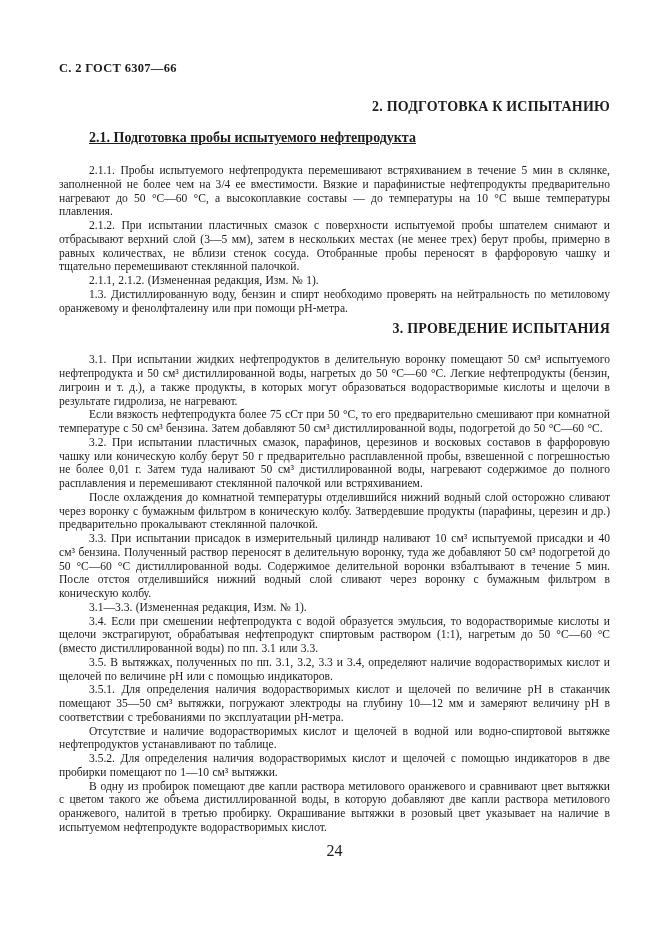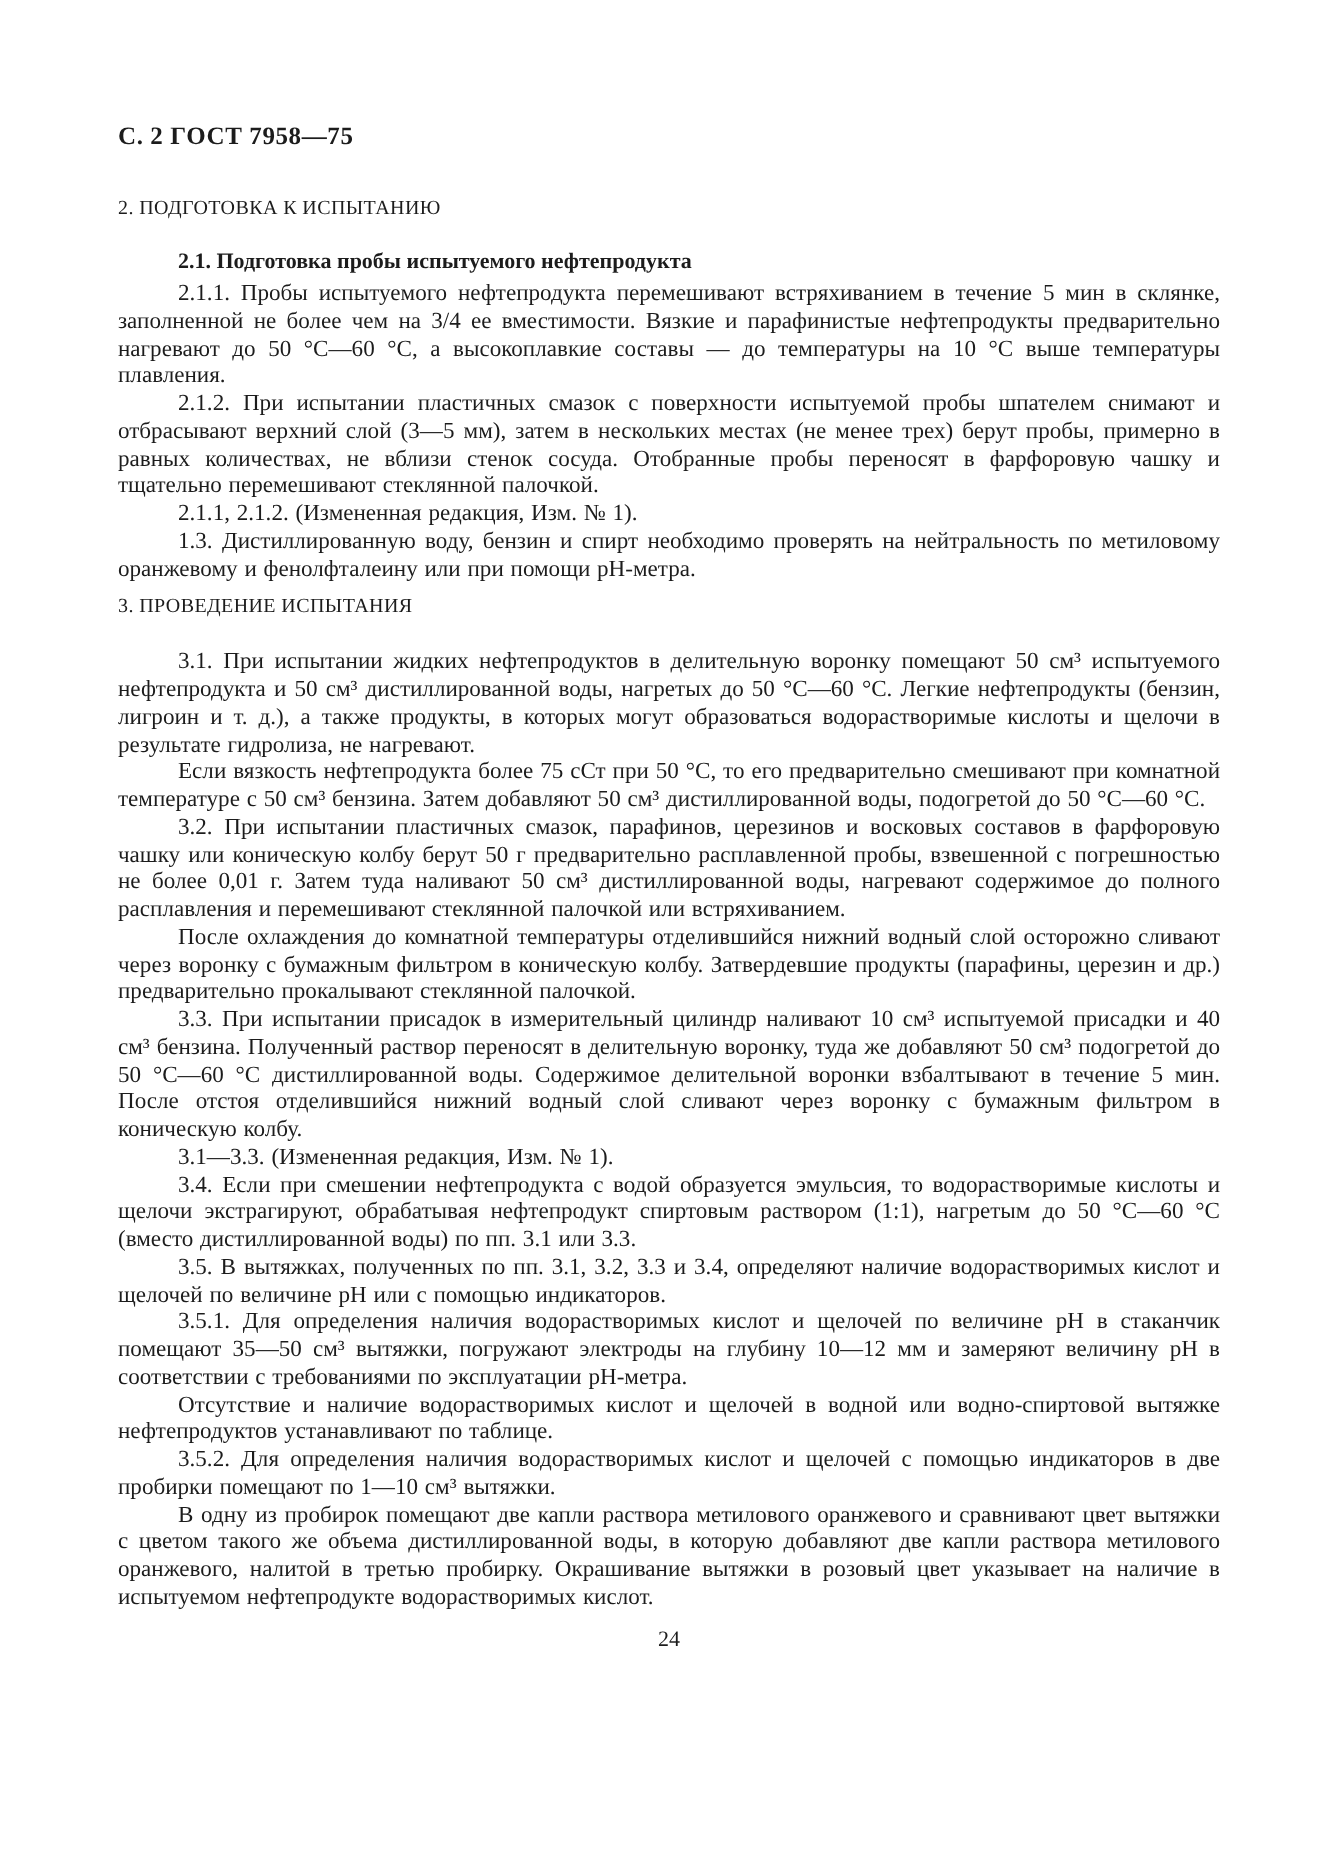--- a/index.html
+++ b/index.html
@@ -22,59 +22,60 @@
     padding: 61px 51px 0 59px;
     background: #ffffff;
   }
   .doc-header {
     font-weight: bold;
     font-size: 12.5px;
     letter-spacing: 0.3px;
     margin: 0 0 23px 0;
   }
   .section-heading {
-    text-align: left;
-    font-weight: normal;
-    font-size: 10px;
+    text-align: right;
+    font-weight: bold;
+    font-size: 14px;
     letter-spacing: 0.2px;
     margin: 0 0 15px 0;
   }
   .section-heading.second {
     margin-top: 6px;
     margin-bottom: 16px;
   }
   .sub-heading {
     font-weight: bold;
-    font-size: 11px;
-    margin: 0 0 4px 0;
+    font-size: 14px;
+    margin: 0 0 18px 0;
     text-indent: 30px;
+    text-decoration: underline;
   }
   .para {
     font-size: 11.55px;
     line-height: 13.75px;
     text-align: justify;
     text-indent: 30px;
     margin: 0;
     word-spacing: 0.5px;
   }
   .para .bold-part {
     font-weight: normal;
   }
   .page-footer {
     text-align: center;
-    font-size: 11px;
+    font-size: 16px;
     margin-top: 7px;
   }
 </style>
 </head>
 <body>
 
 <div class="page">
 
-  <div class="doc-header">С. 2 ГОСТ 7958—75</div>
+  <div class="doc-header">С. 2 ГОСТ 6307—66</div>
 
   <div class="section-heading">2. ПОДГОТОВКА К ИСПЫТАНИЮ</div>
 
   <div class="sub-heading">2.1. Подготовка пробы испытуемого нефтепродукта</div>
 
   <p class="para">2.1.1. Пробы испытуемого нефтепродукта перемешивают встряхиванием в течение 5 мин в склянке, заполненной не более чем на 3/4 ее вместимости. Вязкие и парафинистые нефтепродукты предварительно нагревают до 50 °С—60 °С, а высокоплавкие составы — до температуры на 10 °С выше температуры плавления.</p>
   <p class="para">2.1.2. При испытании пластичных смазок с поверхности испытуемой пробы шпателем снимают и отбрасывают верхний слой (3—5 мм), затем в нескольких местах (не менее трех) берут пробы, примерно в равных количествах, не вблизи стенок сосуда. Отобранные пробы переносят в фарфоровую чашку и тщательно перемешивают стеклянной палочкой.</p>
   <p class="para"><span>2.1.1, 2.1.2. </span><span class="bold-part">(Измененная редакция, Изм. № 1).</span></p>
   <p class="para">1.3. Дистиллированную воду, бензин и спирт необходимо проверять на нейтральность по метиловому оранжевому и фенолфталеину или при помощи рН-метра.</p>
 

